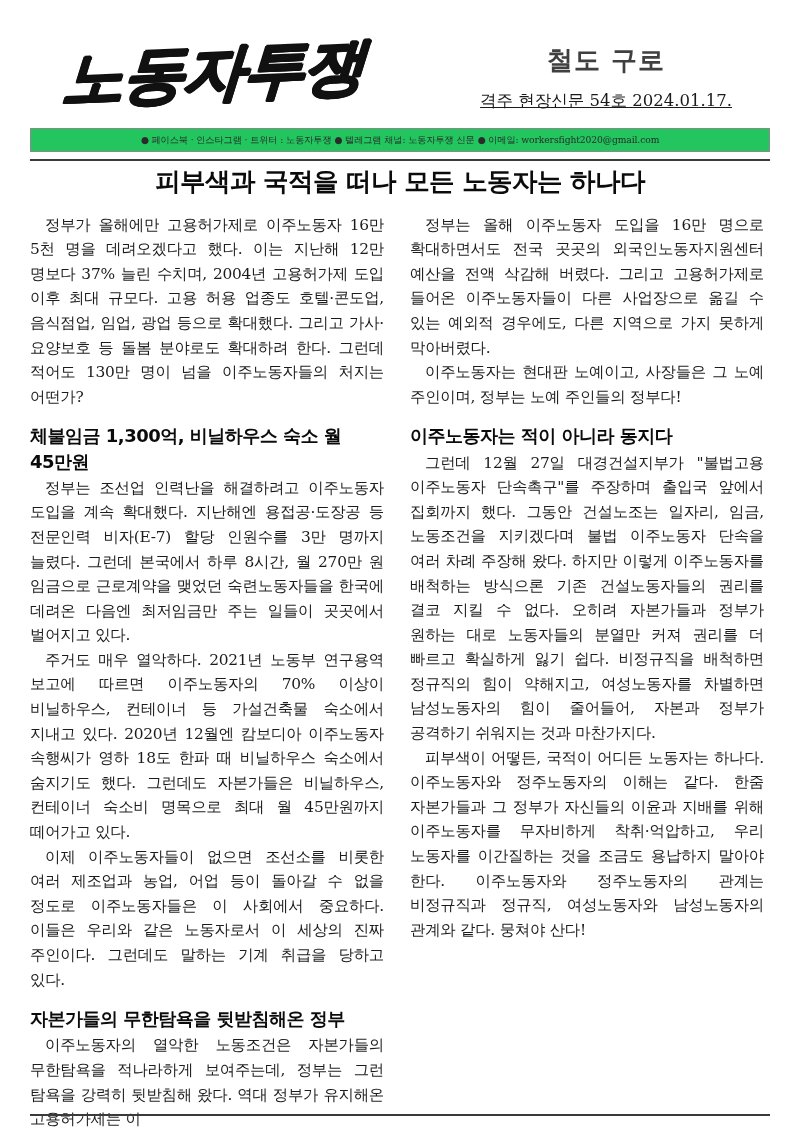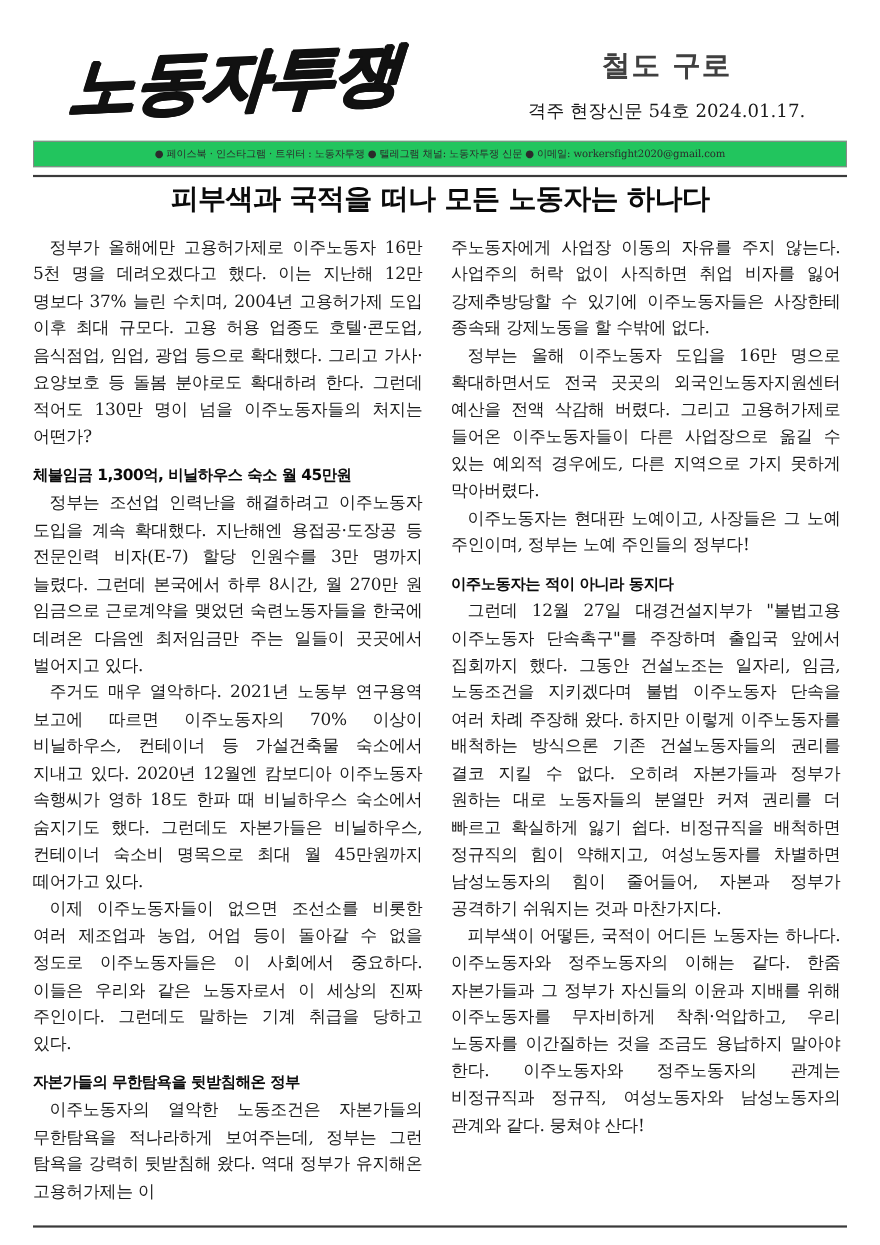--- a/index.html
+++ b/index.html
@@ -72,20 +72,21 @@
     line-height: 1.3;
     color: #404040;
     white-space: nowrap;
   }
   .issue-line {
     margin-top: 12px;
     font-size: 16.5px;
     letter-spacing: 0px;
     color: #1a1a1a;
     white-space: nowrap;
+    text-decoration: underline;
   }
 
   
   .contact-bar {
     position: relative;
     margin: 10px 30px 0 30px;
     border: 1.5px solid #8a8a8a;
     height: 22px;
     display: flex;
     align-items: center;
@@ -138,21 +139,21 @@
     letter-spacing: -0.25px;
     word-break: keep-all;
     color: #1b1b1b;
   }
   p.para.cont {
     text-indent: 0;
   }
   h2.subhead {
     margin: 14px 0 2px 0;
     font-family: "DejaVu Sans", "Liberation Sans", sans-serif;
-    font-size: 14px;
+    font-size: 18px;
     font-weight: 700;
     letter-spacing: -0.5px;
     color: #0b0b0b;
     line-height: 1.4;
     word-break: keep-all;
   }
 
   
   .bottom-rule {
     position: absolute;
@@ -189,21 +190,20 @@
     <div class="col" id="col-left">
         <p class="para">정부가 올해에만 고용허가제로 이주노동자 16만 5천 명을 데려오겠다고 했다. 이는 지난해 12만 명보다 37% 늘린 수치며, 2004년 고용허가제 도입 이후 최대 규모다. 고용 허용 업종도 호텔·콘도업, 음식점업, 임업, 광업 등으로 확대했다. 그리고 가사·요양보호 등 돌봄 분야로도 확대하려 한다. 그런데 적어도 130만 명이 넘을 이주노동자들의 처지는 어떤가?</p>
         <h2 class="subhead">체불임금 1,300억, 비닐하우스 숙소 월 45만원</h2>
         <p class="para">정부는 조선업 인력난을 해결하려고 이주노동자 도입을 계속 확대했다. 지난해엔 용접공·도장공 등 전문인력 비자(E-7) 할당 인원수를 3만 명까지 늘렸다. 그런데 본국에서 하루 8시간, 월 270만 원 임금으로 근로계약을 맺었던 숙련노동자들을 한국에 데려온 다음엔 최저임금만 주는 일들이 곳곳에서 벌어지고 있다.</p>
         <p class="para">주거도 매우 열악하다. 2021년 노동부 연구용역 보고에 따르면 이주노동자의 70% 이상이 비닐하우스, 컨테이너 등 가설건축물 숙소에서 지내고 있다. 2020년 12월엔 캄보디아 이주노동자 속행씨가 영하 18도 한파 때 비닐하우스 숙소에서 숨지기도 했다. 그런데도 자본가들은 비닐하우스, 컨테이너 숙소비 명목으로 최대 월 45만원까지 떼어가고 있다.</p>
         <p class="para">이제 이주노동자들이 없으면 조선소를 비롯한 여러 제조업과 농업, 어업 등이 돌아갈 수 없을 정도로 이주노동자들은 이 사회에서 중요하다. 이들은 우리와 같은 노동자로서 이 세상의 진짜 주인이다. 그런데도 말하는 기계 취급을 당하고 있다.</p>
         <h2 class="subhead">자본가들의 무한탐욕을 뒷받침해온 정부</h2>
         <p class="para">이주노동자의 열악한 노동조건은 자본가들의 무한탐욕을 적나라하게 보여주는데, 정부는 그런 탐욕을 강력히 뒷받침해 왔다. 역대 정부가 유지해온 고용허가제는 이</p>
       </div>
     <div class="col" id="col-right">
-        <p class="para cont">주노동자에게 사업장 이동의 자유를 주지 않는다. 사업주의 허락 없이 사직하면 취업 비자를 잃어 강제추방당할 수 있기에 이주노동자들은 사장한테 종속돼 강제노동을 할 수밖에 없다.</p>
         <p class="para">정부는 올해 이주노동자 도입을 16만 명으로 확대하면서도 전국 곳곳의 외국인노동자지원센터 예산을 전액 삭감해 버렸다. 그리고 고용허가제로 들어온 이주노동자들이 다른 사업장으로 옮길 수 있는 예외적 경우에도, 다른 지역으로 가지 못하게 막아버렸다.</p>
         <p class="para">이주노동자는 현대판 노예이고, 사장들은 그 노예 주인이며, 정부는 노예 주인들의 정부다!</p>
         <h2 class="subhead">이주노동자는 적이 아니라 동지다</h2>
         <p class="para">그런데 12월 27일 대경건설지부가 "불법고용 이주노동자 단속촉구"를 주장하며 출입국 앞에서 집회까지 했다. 그동안 건설노조는 일자리, 임금, 노동조건을 지키겠다며 불법 이주노동자 단속을 여러 차례 주장해 왔다. 하지만 이렇게 이주노동자를 배척하는 방식으론 기존 건설노동자들의 권리를 결코 지킬 수 없다. 오히려 자본가들과 정부가 원하는 대로 노동자들의 분열만 커져 권리를 더 빠르고 확실하게 잃기 쉽다. 비정규직을 배척하면 정규직의 힘이 약해지고, 여성노동자를 차별하면 남성노동자의 힘이 줄어들어, 자본과 정부가 공격하기 쉬워지는 것과 마찬가지다.</p>
         <p class="para">피부색이 어떻든, 국적이 어디든 노동자는 하나다. 이주노동자와 정주노동자의 이해는 같다. 한줌 자본가들과 그 정부가 자신들의 이윤과 지배를 위해 이주노동자를 무자비하게 착취·억압하고, 우리 노동자를 이간질하는 것을 조금도 용납하지 말아야 한다. 이주노동자와 정주노동자의 관계는 비정규직과 정규직, 여성노동자와 남성노동자의 관계와 같다. 뭉쳐야 산다!</p>
       </div>
   </div>
 
   <div class="bottom-rule"></div>
 </div>

